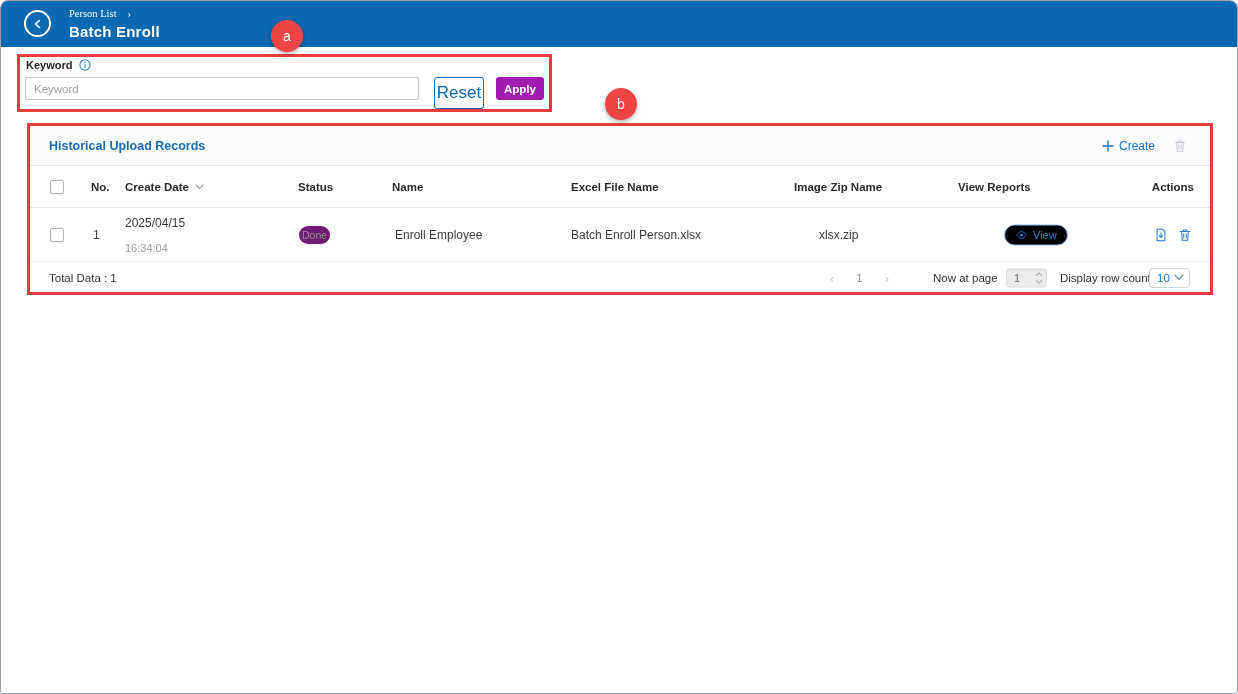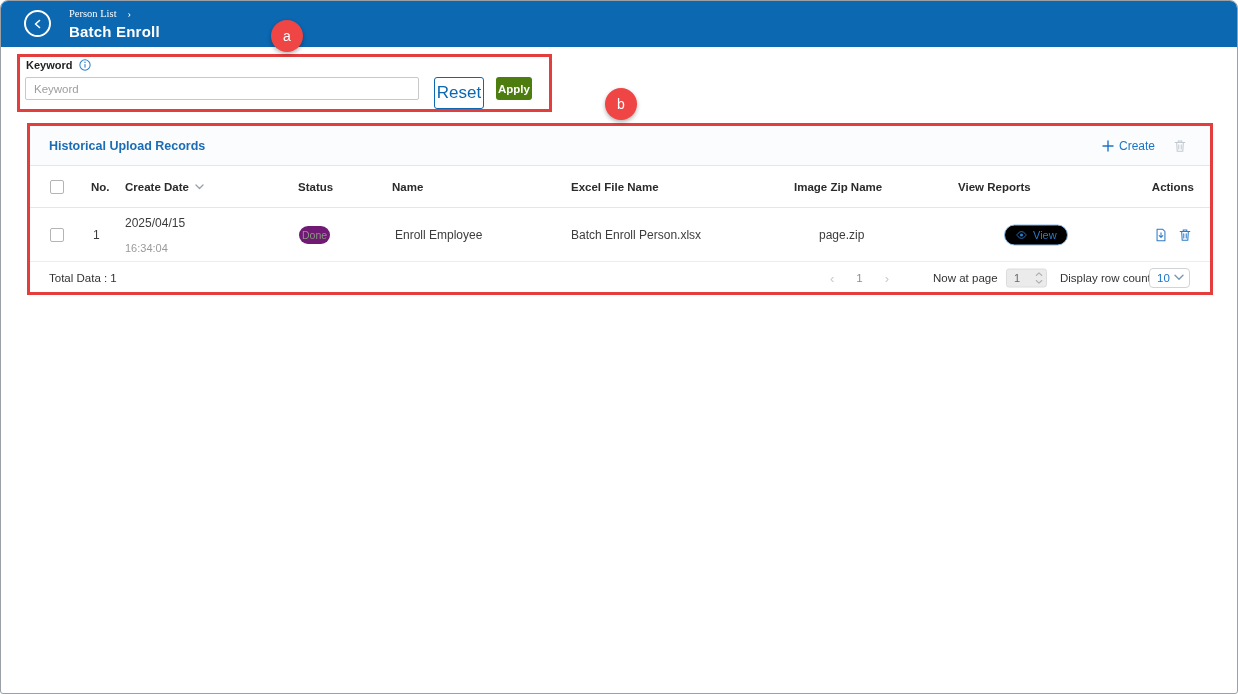--- a/index.html
+++ b/index.html
@@ -28,22 +28,22 @@
     border:1px solid #c8c8c8; border-radius:2px; padding:0 8px; font-size:11.5px; color:#333;
     font-family:"Liberation Sans", sans-serif; outline:none;
   }
   .keyword-input::placeholder { color:#9e9e9e; }
   .reset-btn {
     position:absolute; left:433px; top:76px; width:50px; height:32px;
     background:#fff; border:1px solid #0b68b1; border-radius:3px; color:#0b68b1;
     font-size:17px; cursor:pointer; font-family:"Liberation Sans", sans-serif;
   }
   .apply-btn {
-    position:absolute; left:495px; top:76px; width:36px; height:23px;
-    background:#4d7c0f; border:none; border-radius:3px; color:#fff; font-weight:bold;
+    position:absolute; left:495px; top:76px; width:48px; height:23px;
+    background:#a21caf; border:none; border-radius:3px; color:#fff; font-weight:bold;
     font-size:11.5px; cursor:pointer; font-family:"Liberation Sans", sans-serif;
   }
 
   
   .records { position:absolute; left:29px; top:125px; width:1181px; background:#fff; }
   .records-titlebar {
     height:40px; display:flex; align-items:center; justify-content:space-between;
     padding:0 24px 0 19px; border-bottom:1px solid #e4e7ea; background:#fbfcfd;
   }
   .records-title { font-size:12.5px; font-weight:bold; color:#1b6cb5; }
@@ -193,21 +193,21 @@
       <span class="cell" style="left:63px">1</span>
       <span class="cell" style="left:95px">
         <span class="date-main" style="display:block">2025/04/15</span>
         <span class="date-sub" style="display:block">16:34:04</span>
       </span>
       <span class="cell" style="left:269px">
         <span class="status-badge">Done</span>
       </span>
       <span class="cell" style="left:365px">Enroll Employee</span>
       <span class="cell" style="left:541px">Batch Enroll Person.xlsx</span>
-      <span class="cell" style="left:789px">page.zip</span>
+      <span class="cell" style="left:789px">xlsx.zip</span>
       <button class="view-btn">
         <span>
           <svg width="13" height="13" viewBox="0 0 16 16">
               <path d="M8 3.8C4.7 3.8 2.2 8 2.2 8S4.7 12.2 8 12.2 13.8 8 13.8 8 11.3 3.8 8 3.8z" fill="none" stroke="currentColor" stroke-width="1.1"></path>
               <circle cx="8" cy="8" r="1.9" fill="currentColor"></circle>
             </svg>
         </span>
         <span>View</span>
       </button>
       <span class="row-actions">

